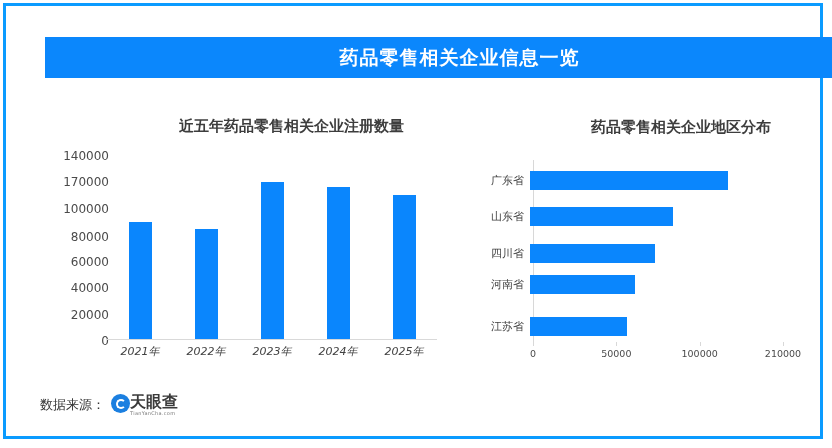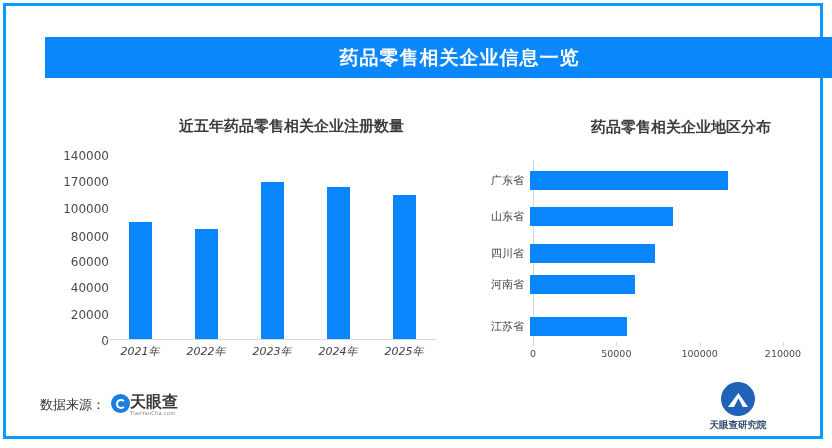--- a/index.html
+++ b/index.html
@@ -214,19 +214,15 @@
       <span class="source-label">数据来源：</span>
       <span class="tyc-logo">
         <span class="tyc-mark"></span>
         <span class="tyc-words">
           <span class="tyc-cn">天眼查</span>
           <span class="tyc-en">TianYanCha.com</span>
         </span>
       </span>
     </div>
 
-    <div class="institute">
-      <div class="inst-mark"></div>
-      <div class="inst-name">天眼查研究院</div>
-    </div>
   </div>
 
 </div>
 
 </body></html>

